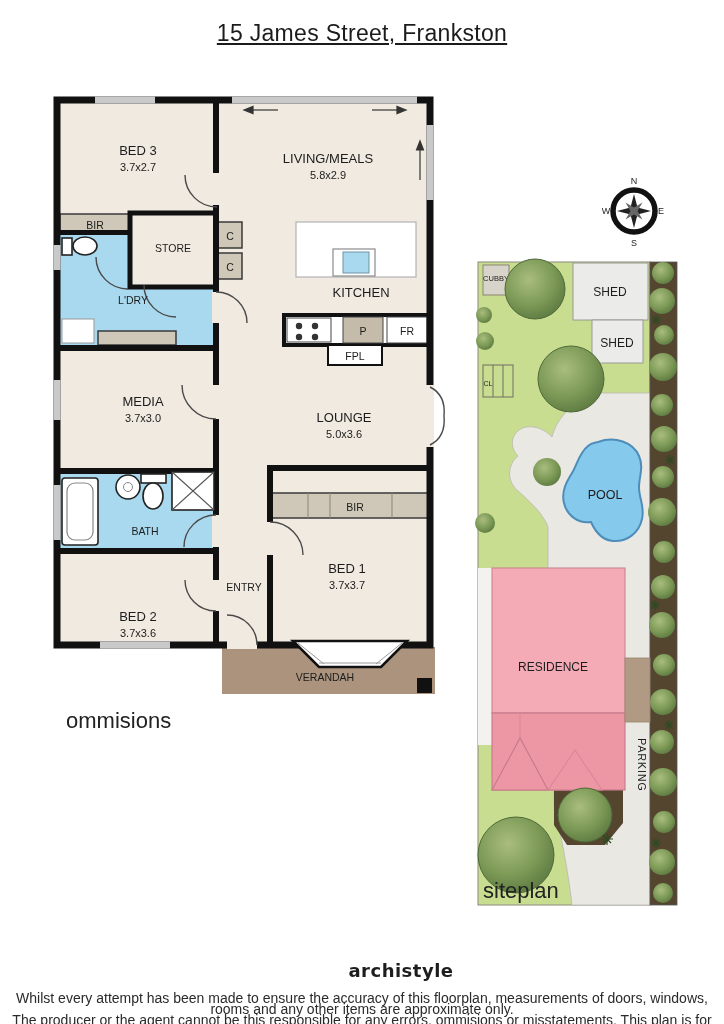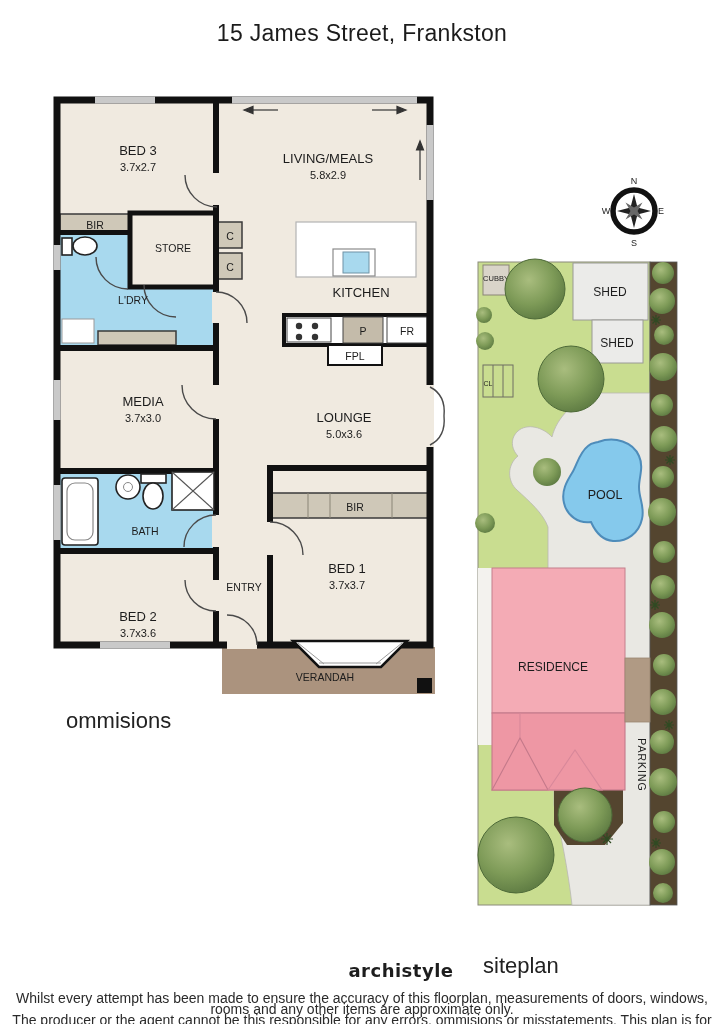--- a/index.html
+++ b/index.html
@@ -1,22 +1,22 @@
 <!DOCTYPE html>
 <html style="--wall: #111111; --floor: #f0eae0; --wet_area: #a8d9ee; --joinery_grey: #cfc8b8; --verandah_brown: #ab937e; --lawn_green: #c9dd90; --tree_green: #72904e; --pool_blue: #85c9ec; --residence_pink: #f4abb5; --residence_roof_pink: #ee97a4; --concrete_grey: #e9e8e3; --garden_bed_brown: #54452f; --shed_grey: #ebebe9; --deck_tan: #b09a84;"><head>
 <meta charset="utf-8">
 <style>
   html,body{margin:0;padding:0;background:#ffffff;}
   .page{position:relative;width:724px;height:1024px;background:#fff;overflow:hidden;
         font-family:"Liberation Sans", sans-serif;}
   .title{position:absolute;top:20px;left:0;width:724px;text-align:center;
-         font-size:23px;color:#1b1b1b;letter-spacing:.3px;}
+         font-size:23px;color:#1b1b1b;letter-spacing:.3px;text-decoration:underline;}
   .caption{position:absolute;font-size:22px;color:#222;}
   .caption-floorplan{left:66px;top:708px;}
-  .caption-siteplan{left:483px;top:953px;}
+  .caption-siteplan{left:483px;top:878px;}
   .footer{position:absolute;left:0;width:724px;text-align:center;color:#1d1d1d;}
   .footer-logo{top:960px;font-size:18px;font-weight:600;letter-spacing:.5px;font-family:"DejaVu Sans",sans-serif;padding-left:39px;}
   .footer-disc{top:993px;font-size:14px;line-height:11px;color:#2a2a2a;text-align:center;}
   svg{position:absolute;}
   svg text{font-family:"Liberation Sans",sans-serif;fill:#1c1c1c;}
   .room{fill:var(--floor);}
   .wet{fill:var(--wet_area);}
   .joinery{fill:var(--joinery_grey);stroke:#3a3a3a;stroke-width:1.5;}
   .verandah{fill:var(--verandah_brown);}
   .wall{fill:var(--wall);}

